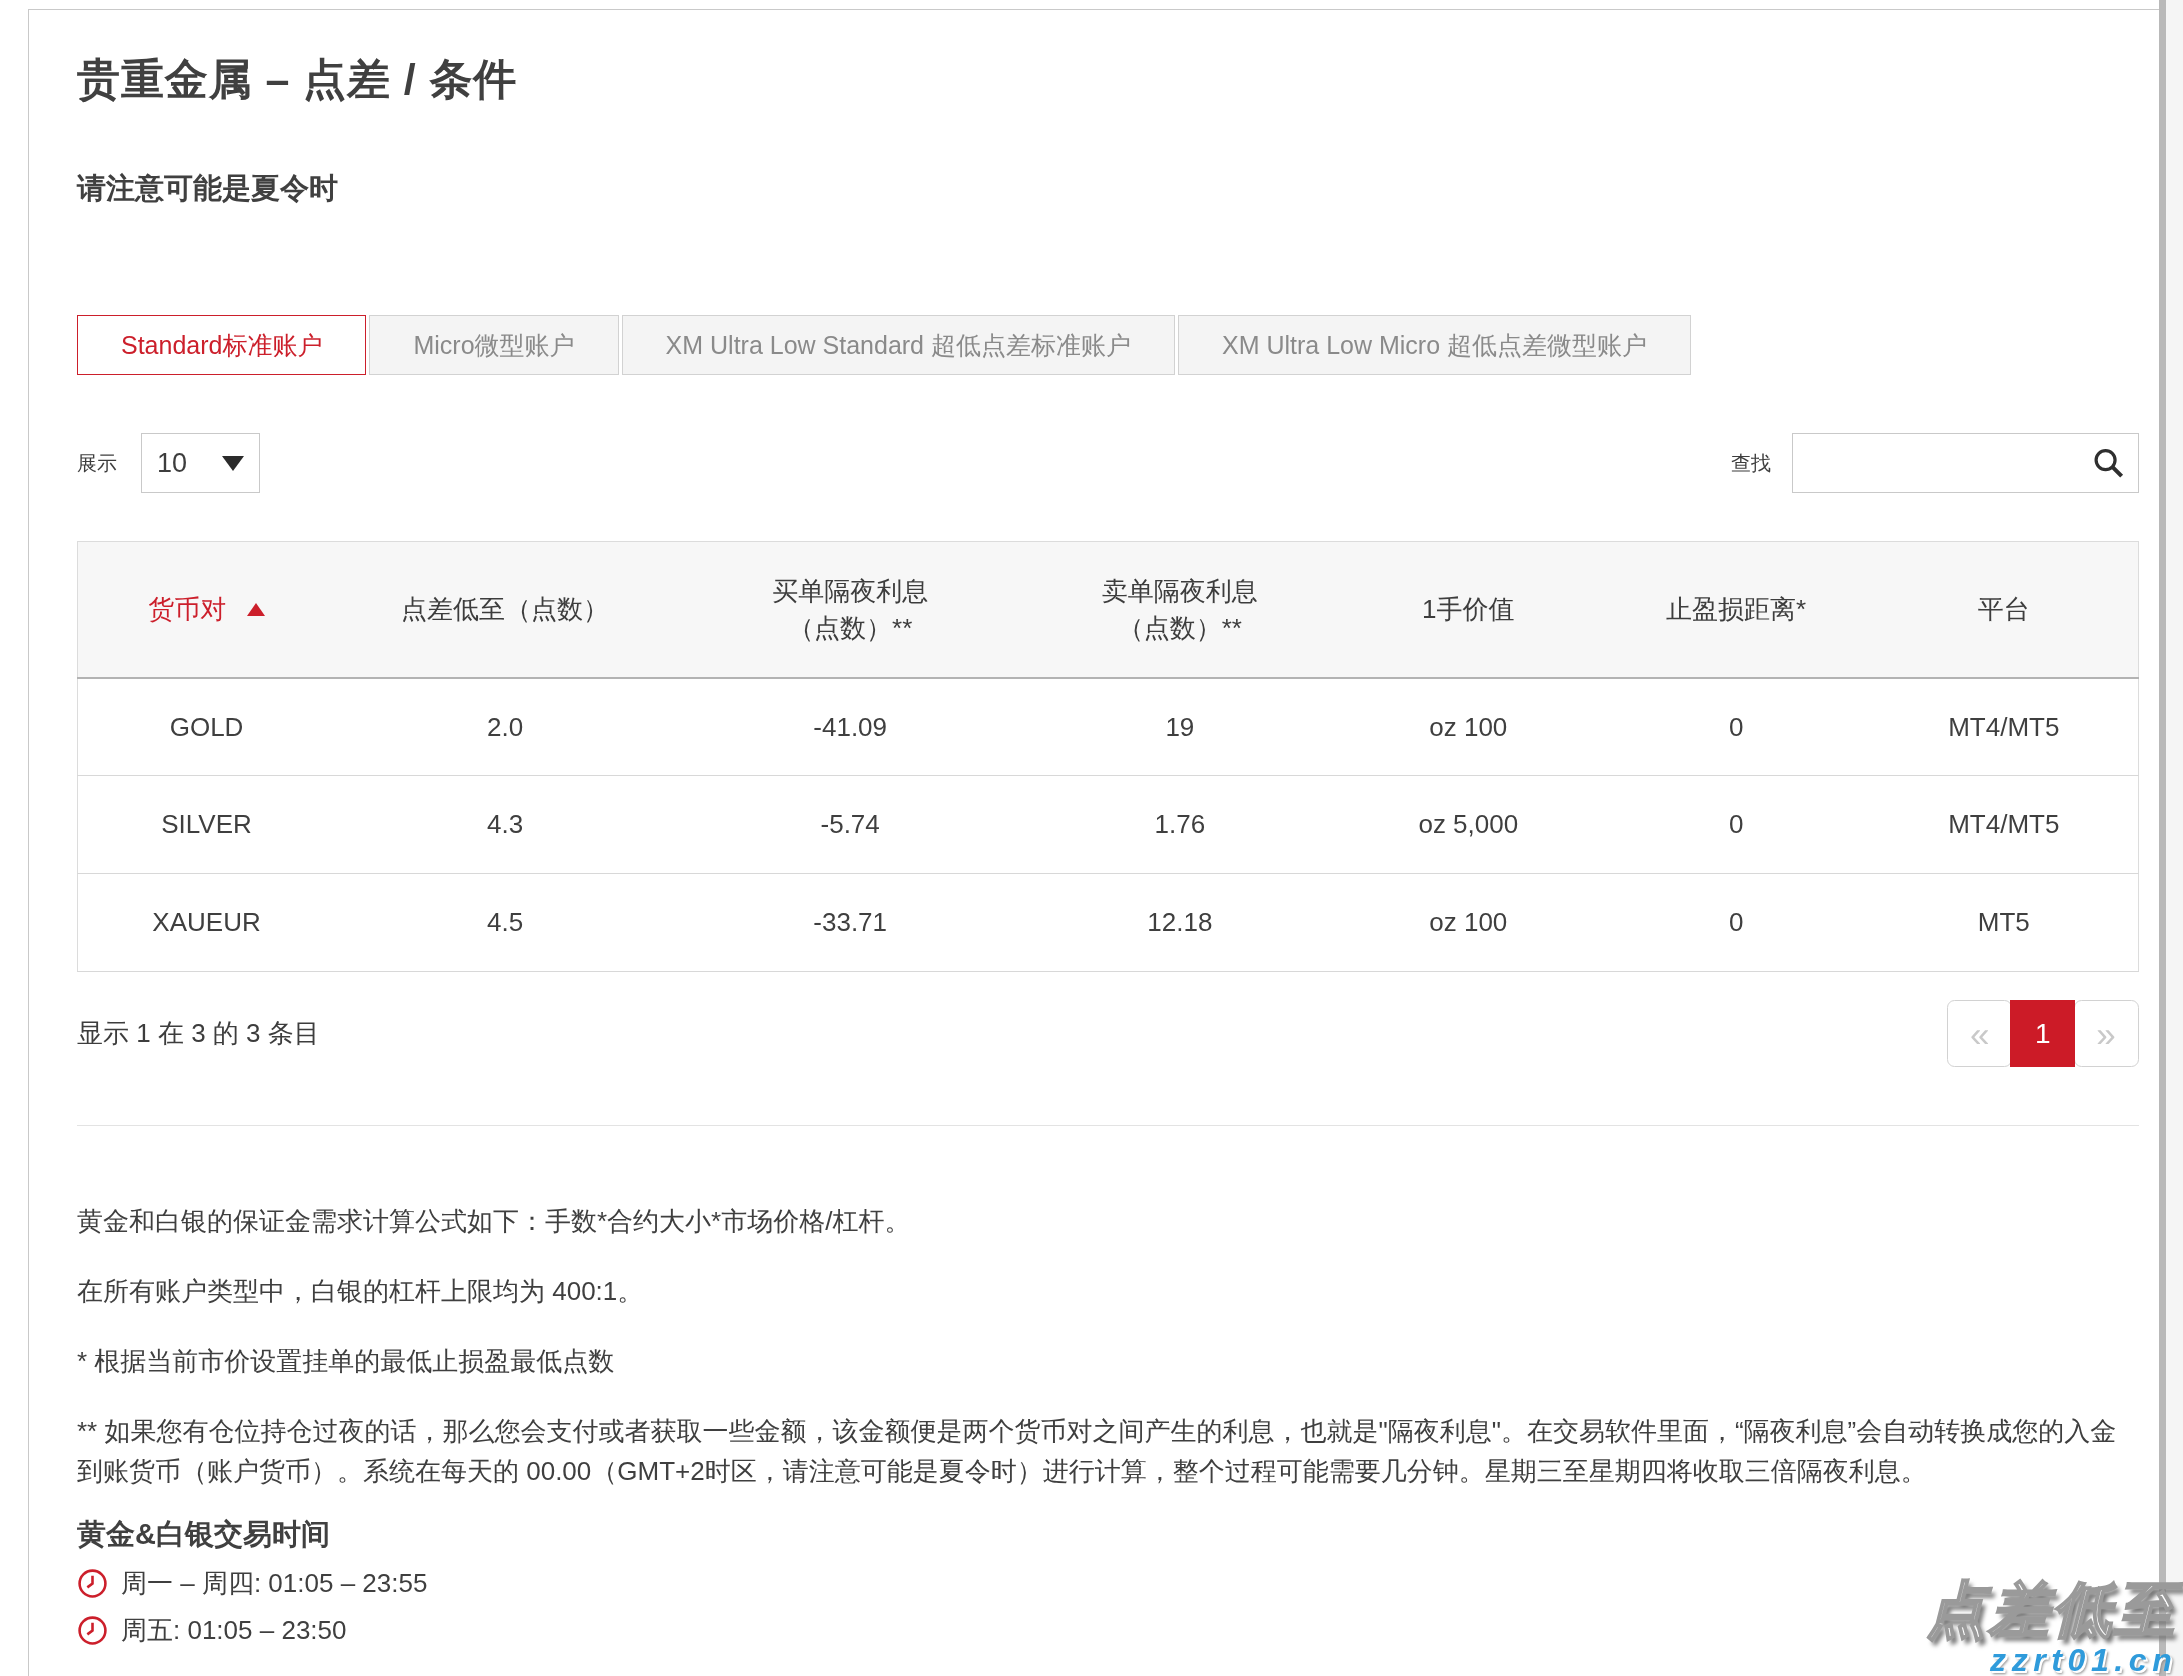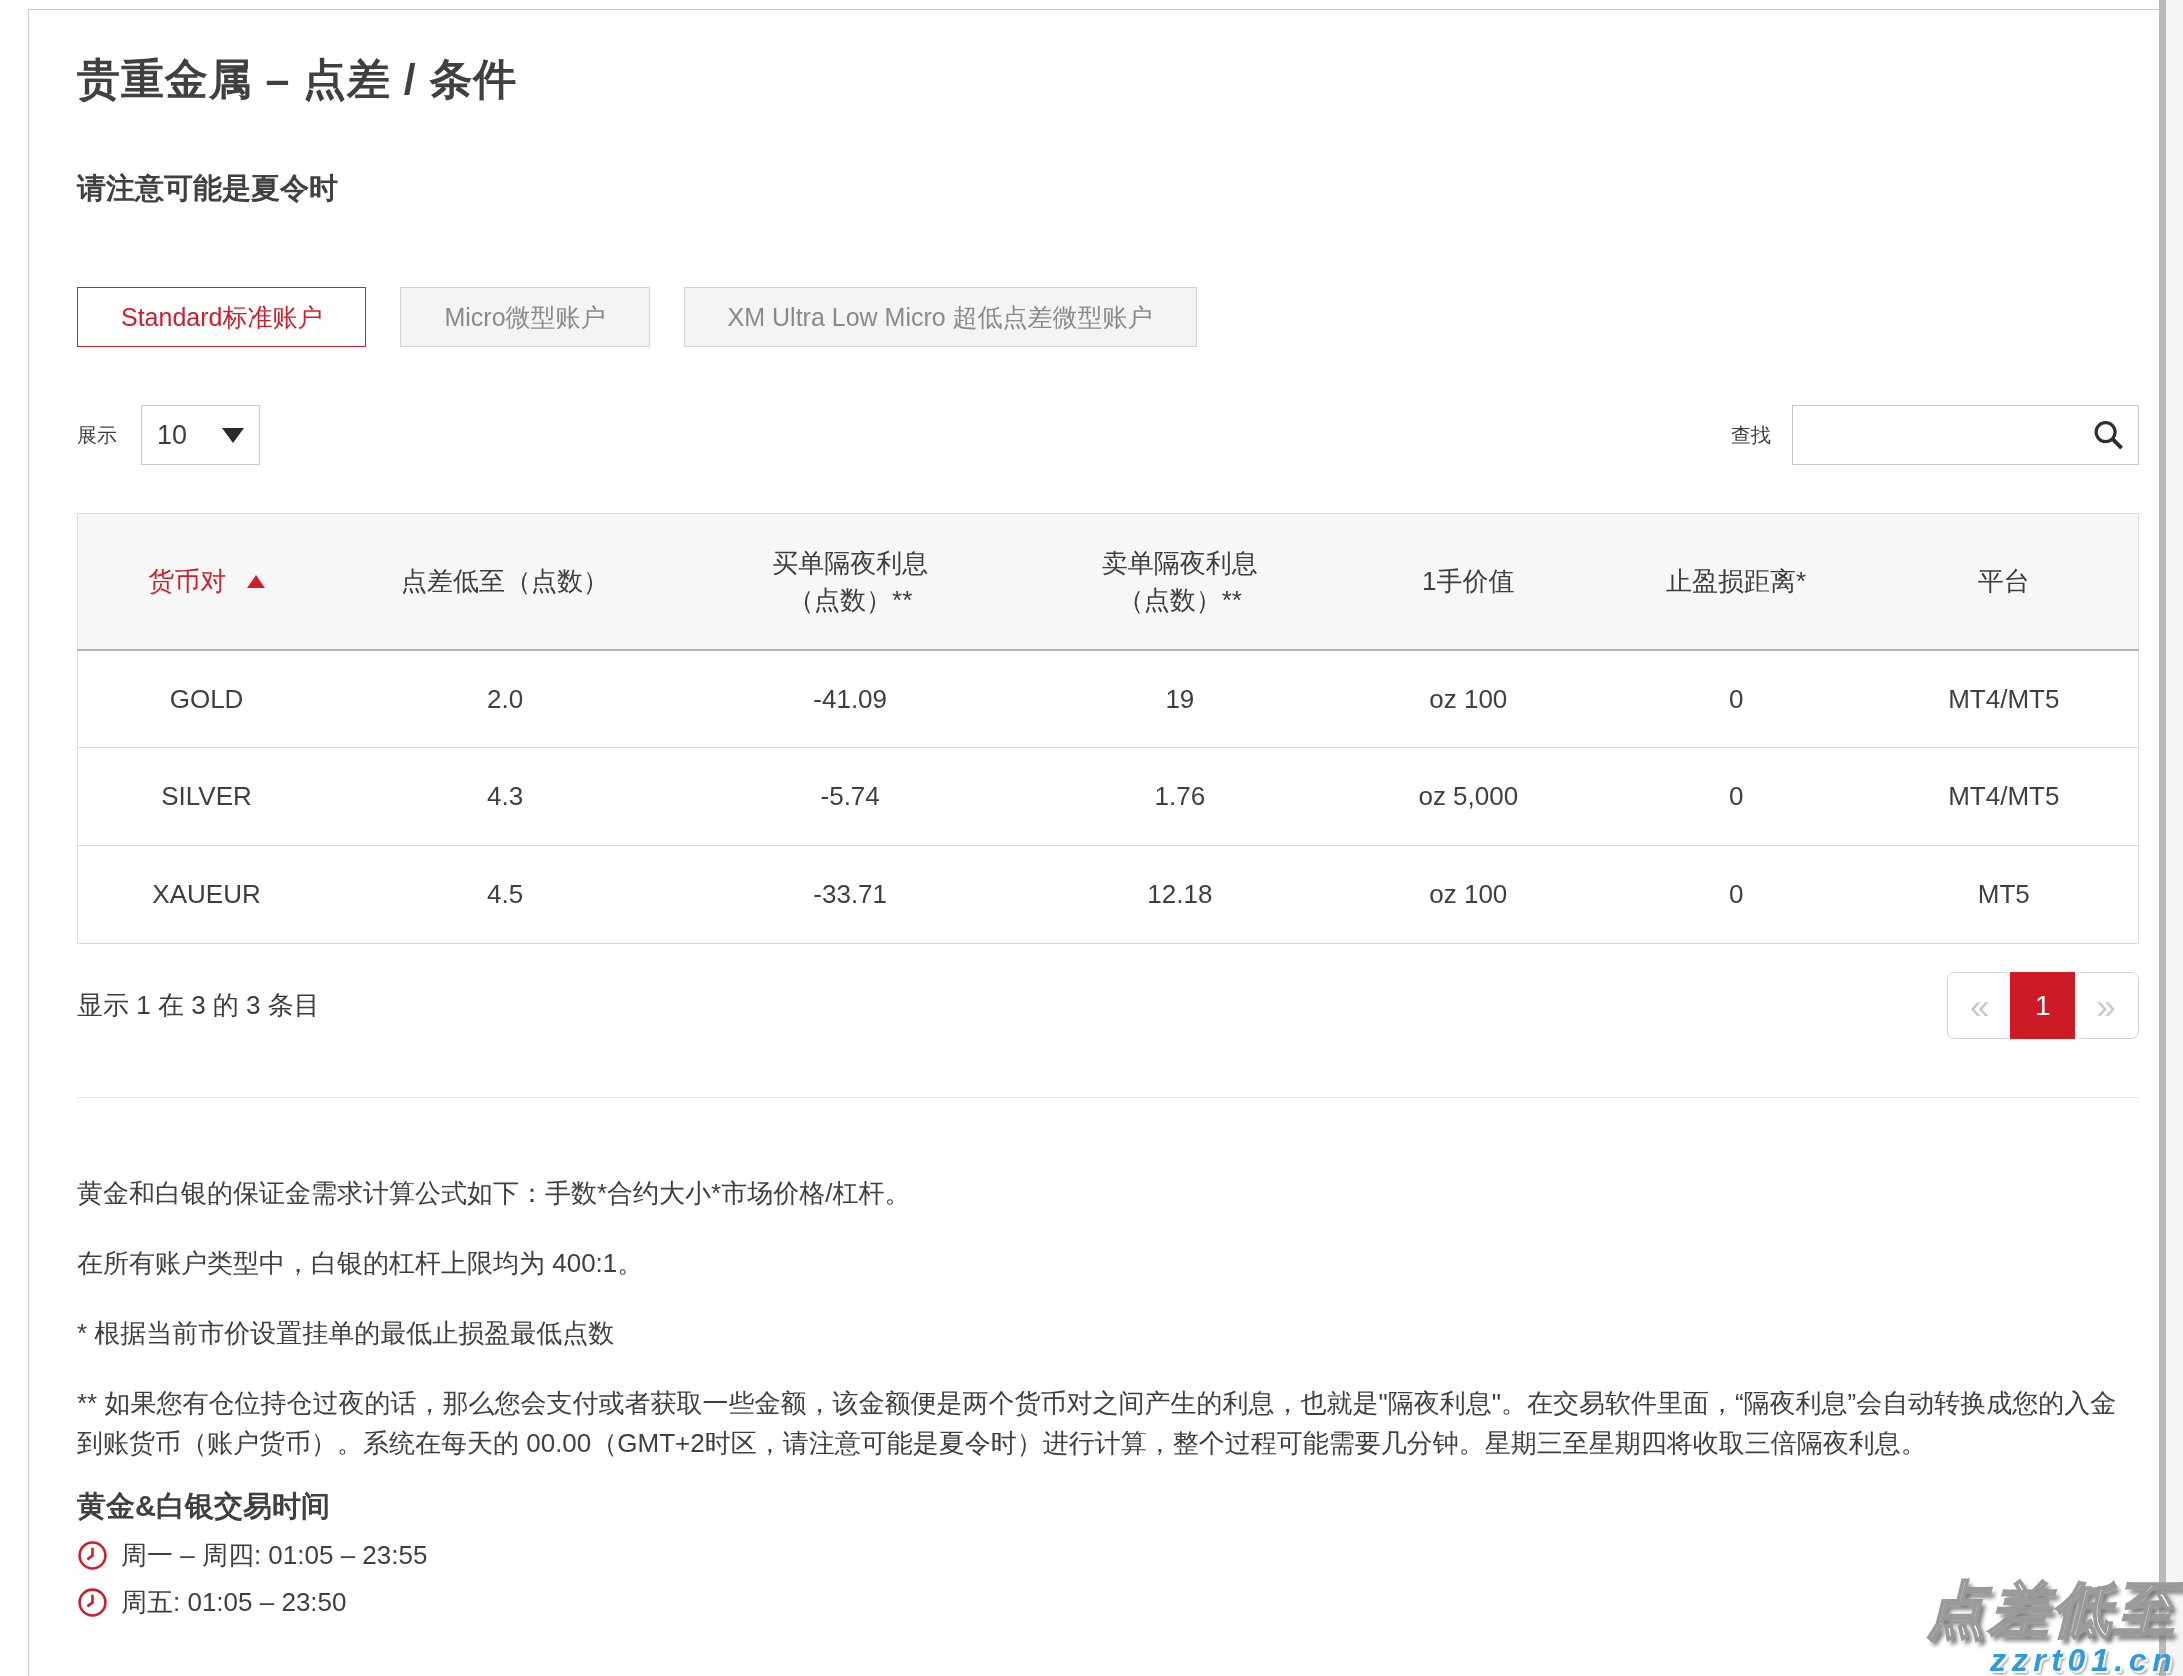--- a/index.html
+++ b/index.html
@@ -16,21 +16,21 @@
   
   .frame {
     position:absolute; left:28px; top:9.3px; right:24px; bottom:0;
     border-top:1.9px solid #c9c9c9; border-left:1.9px solid #c9c9c9;
     padding:0 20.5px 0 48px; background:#fff;
   }
 
   h1.page-title { font-size:43px; font-weight:bold; color:#404040; margin:41px 0 0; letter-spacing:0.9px; }
   h2.page-subtitle { font-size:29px; font-weight:bold; color:#404040; margin:60px 0 0; }
 
-  .tabs { display:flex; gap:34px; margin-top:78px; }
+  .tabs { display:flex; gap:3px; margin-top:106px; }
   .tab {
     height:60px; display:flex; align-items:center; justify-content:center;
     font-size:25px; padding:0 43px; cursor:pointer; white-space:nowrap;
   }
   .tab.active { border:1.9px solid #cc1f2b; color:#cc1f2b; background:#fff; }
   .tab.inactive { border:0.9px solid #d2d2d2; color:#8a8a8a; background:#f4f4f4; }
 
   .controls { display:flex; align-items:center; margin-top:58px; }
   .ctl-label { font-size:20px; color:#3d3d3d; }
   .page-size {
@@ -94,20 +94,21 @@
 </div>
 
 <div class="frame">
 
   <h1 class="page-title">贵重金属 – 点差 / 条件</h1>
   <h2 class="page-subtitle">请注意可能是夏令时</h2>
 
   <div class="tabs">
     <div class="tab active">Standard标准账户</div>
     <div class="tab inactive">Micro微型账户</div>
+    <div class="tab inactive">XM Ultra Low Standard 超低点差标准账户</div>
     <div class="tab inactive">XM Ultra Low Micro 超低点差微型账户</div>
   </div>
 
   <div class="controls">
     <span class="ctl-label">展示</span>
     <div class="page-size">
       <span>10</span>
       <span class="caret-down"></span>
     </div>
     <div class="flex-spacer"></div>

